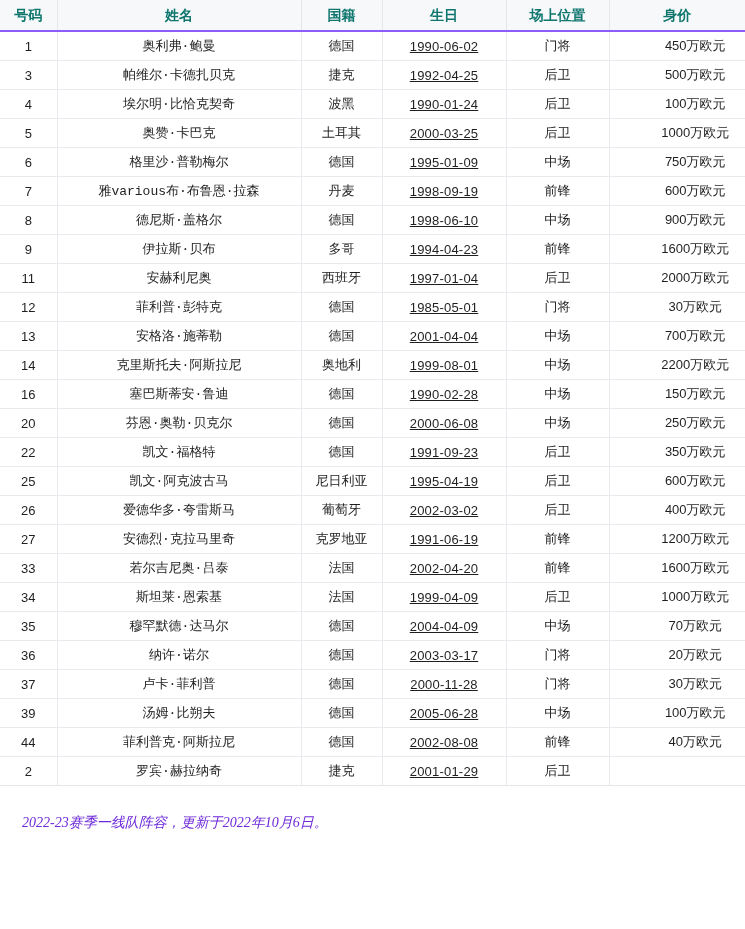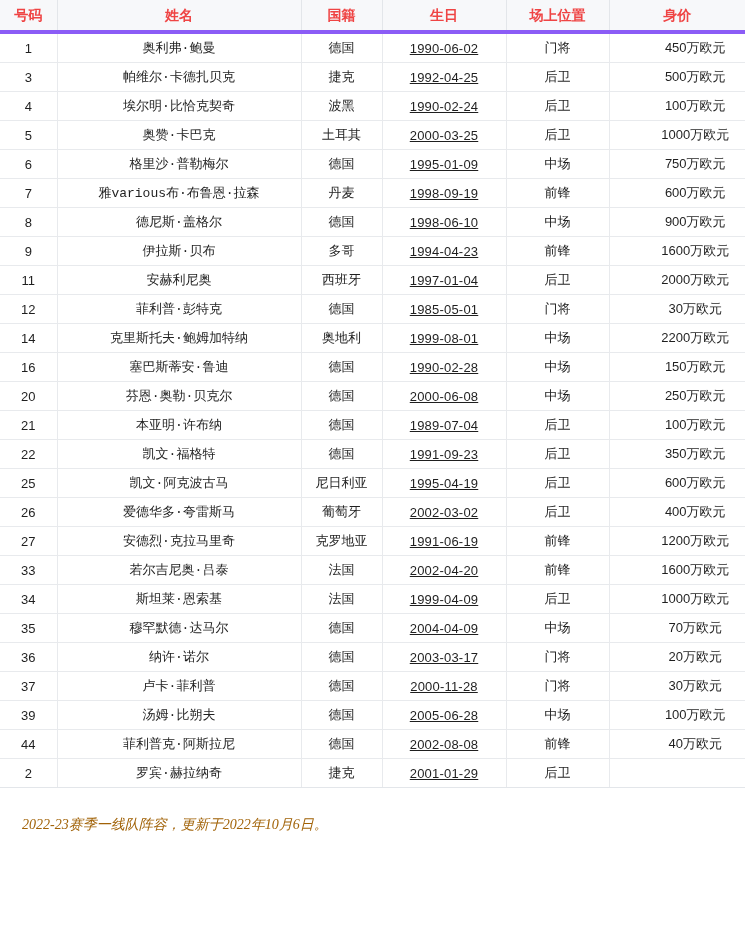--- a/index.html
+++ b/index.html
@@ -19,26 +19,26 @@
   table.roster {
     width: 745px;
     border-collapse: collapse;
     table-layout: fixed;
     font-size: 13px;
   }
   table.roster th {
     background: #f7f8fa;
     font-weight: bold;
     font-size: 14px;
-    color: #ef4444;
+    color: #0f766e;
     height: 30px;
     line-height: 30px;
     padding: 0;
     text-align: center;
-    border-bottom: 4px solid #8b5cf6;
+    border-bottom: 2px solid #8b5cf6;
     border-right: 1px solid #e3e6ea;
     white-space: nowrap;
   }
   table.roster th:last-child { border-right: none; }
   table.roster td {
     height: 28px;
     padding: 0 4px;
     text-align: center;
     border-bottom: 1px solid #e8eaed;
     border-right: 1px solid #e8eaed;
@@ -60,21 +60,21 @@
   col.c-value { width: 136px; }
 
   .cell-num { font-size: 13px; }
   .cell-name { font-size: 13px; font-family: Liberation Mono, monospace; }
   .cell-bday { font-size: 12.5px; letter-spacing: .2px; text-decoration: underline; }
 
   .footnote {
     font-family: "Liberation Serif", "DejaVu Serif", serif;
     font-style: italic;
     font-size: 14px;
-    color: #a16207;
+    color: #6d28d9;
     padding: 26px 0 0 22px;
     line-height: 1.5;
   }
 </style>
 </head>
 <body>
 
 <div class="roster-wrap">
   <table class="roster">
     <colgroup>
@@ -109,21 +109,21 @@
           <td class="cell-name">帕维尔·卡德扎贝克</td>
           <td class="cell-nat">捷克</td>
           <td class="cell-bday">1992-04-25</td>
           <td class="cell-pos">后卫</td>
           <td class="cell-value">500万欧元</td>
         </tr>
         <tr>
           <td class="cell-num">4</td>
           <td class="cell-name">埃尔明·比恰克契奇</td>
           <td class="cell-nat">波黑</td>
-          <td class="cell-bday">1990-02-24</td>
+          <td class="cell-bday">1990-01-24</td>
           <td class="cell-pos">后卫</td>
           <td class="cell-value">100万欧元</td>
         </tr>
         <tr>
           <td class="cell-num">5</td>
           <td class="cell-name">奥赞·卡巴克</td>
           <td class="cell-nat">土耳其</td>
           <td class="cell-bday">2000-03-25</td>
           <td class="cell-pos">后卫</td>
           <td class="cell-value">1000万欧元</td>
@@ -170,50 +170,50 @@
         </tr>
         <tr>
           <td class="cell-num">12</td>
           <td class="cell-name">菲利普·彭特克</td>
           <td class="cell-nat">德国</td>
           <td class="cell-bday">1985-05-01</td>
           <td class="cell-pos">门将</td>
           <td class="cell-value">30万欧元</td>
         </tr>
         <tr>
+          <td class="cell-num">13</td>
+          <td class="cell-name">安格洛·施蒂勒</td>
+          <td class="cell-nat">德国</td>
+          <td class="cell-bday">2001-04-04</td>
+          <td class="cell-pos">中场</td>
+          <td class="cell-value">700万欧元</td>
+        </tr>
+        <tr>
           <td class="cell-num">14</td>
-          <td class="cell-name">克里斯托夫·鲍姆加特纳</td>
+          <td class="cell-name">克里斯托夫·阿斯拉尼</td>
           <td class="cell-nat">奥地利</td>
           <td class="cell-bday">1999-08-01</td>
           <td class="cell-pos">中场</td>
           <td class="cell-value">2200万欧元</td>
         </tr>
         <tr>
           <td class="cell-num">16</td>
           <td class="cell-name">塞巴斯蒂安·鲁迪</td>
           <td class="cell-nat">德国</td>
           <td class="cell-bday">1990-02-28</td>
           <td class="cell-pos">中场</td>
           <td class="cell-value">150万欧元</td>
         </tr>
         <tr>
           <td class="cell-num">20</td>
           <td class="cell-name">芬恩·奥勒·贝克尔</td>
           <td class="cell-nat">德国</td>
           <td class="cell-bday">2000-06-08</td>
           <td class="cell-pos">中场</td>
           <td class="cell-value">250万欧元</td>
-        </tr>
-        <tr>
-          <td class="cell-num">21</td>
-          <td class="cell-name">本亚明·许布纳</td>
-          <td class="cell-nat">德国</td>
-          <td class="cell-bday">1989-07-04</td>
-          <td class="cell-pos">后卫</td>
-          <td class="cell-value">100万欧元</td>
         </tr>
         <tr>
           <td class="cell-num">22</td>
           <td class="cell-name">凯文·福格特</td>
           <td class="cell-nat">德国</td>
           <td class="cell-bday">1991-09-23</td>
           <td class="cell-pos">后卫</td>
           <td class="cell-value">350万欧元</td>
         </tr>
         <tr>

